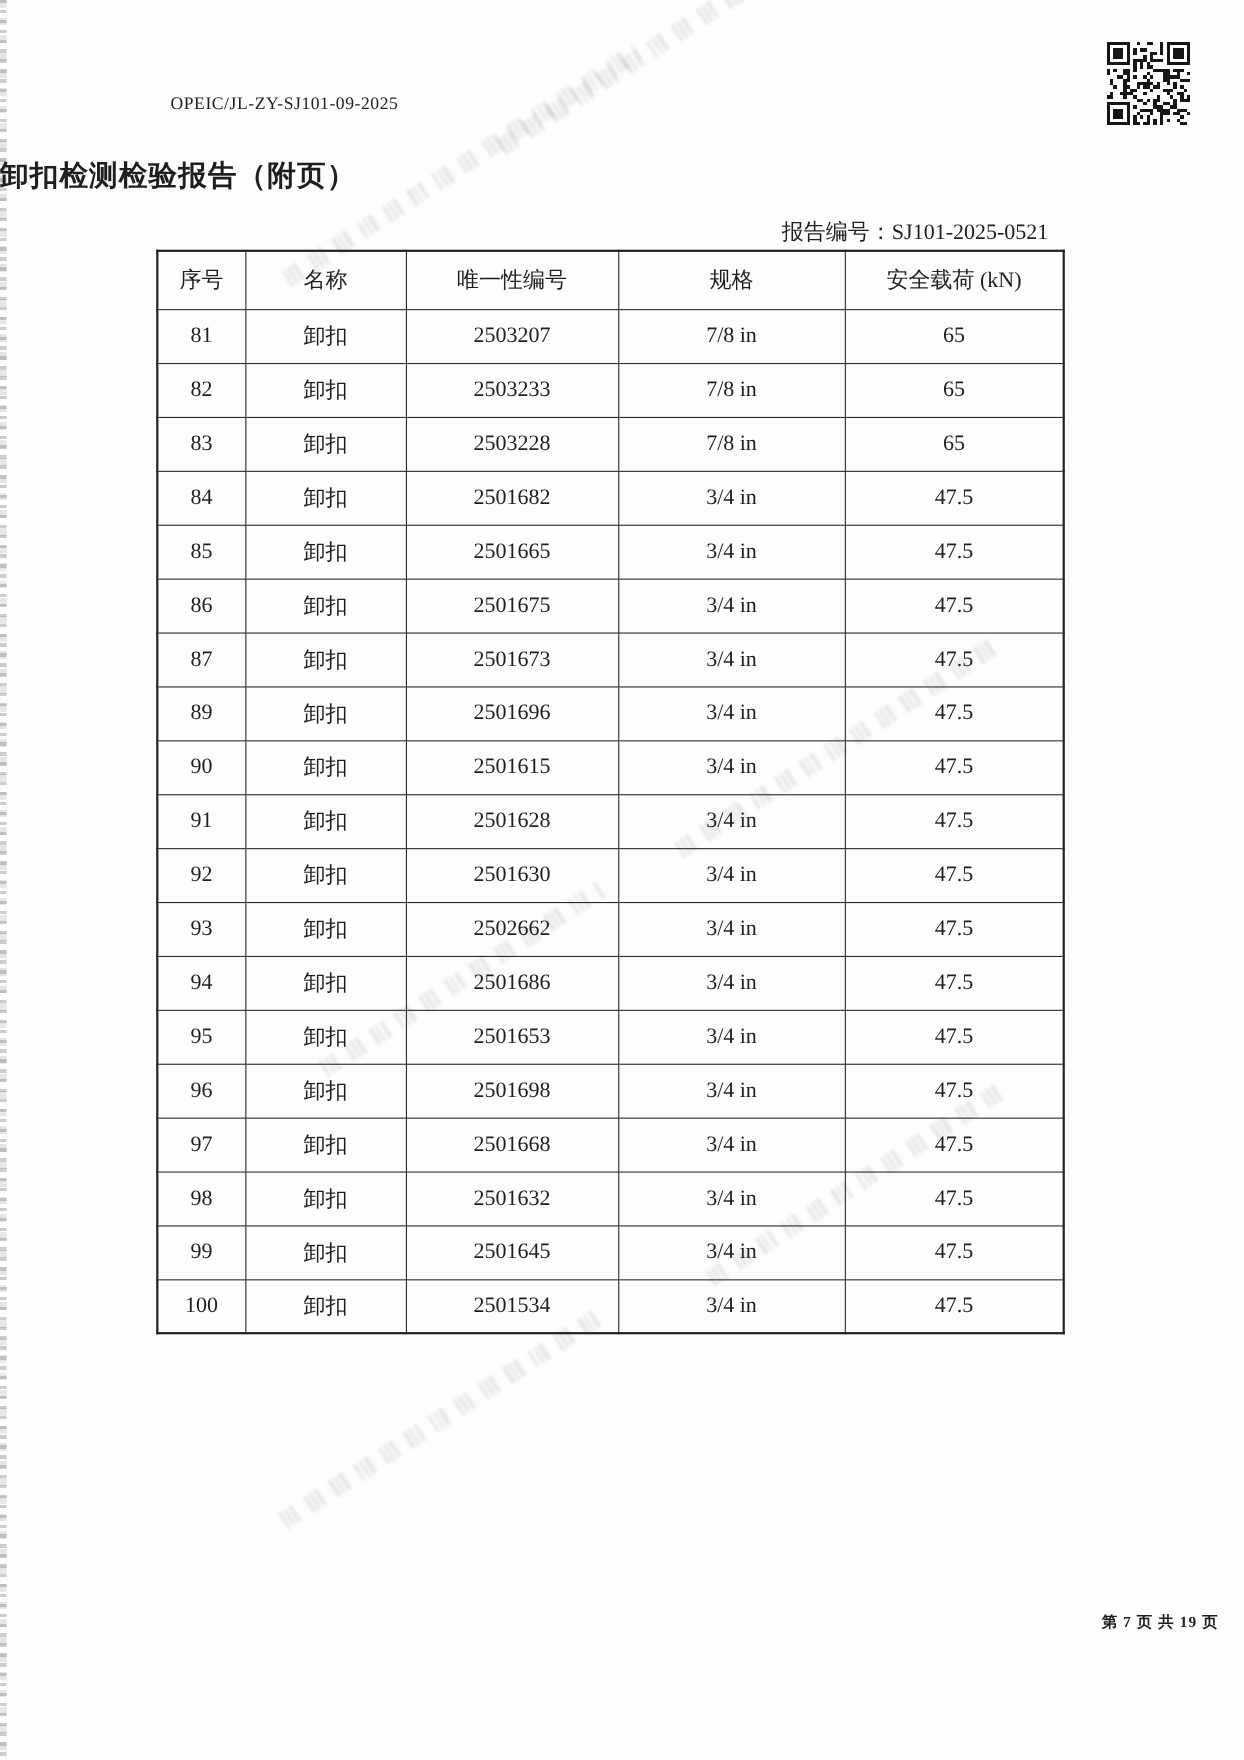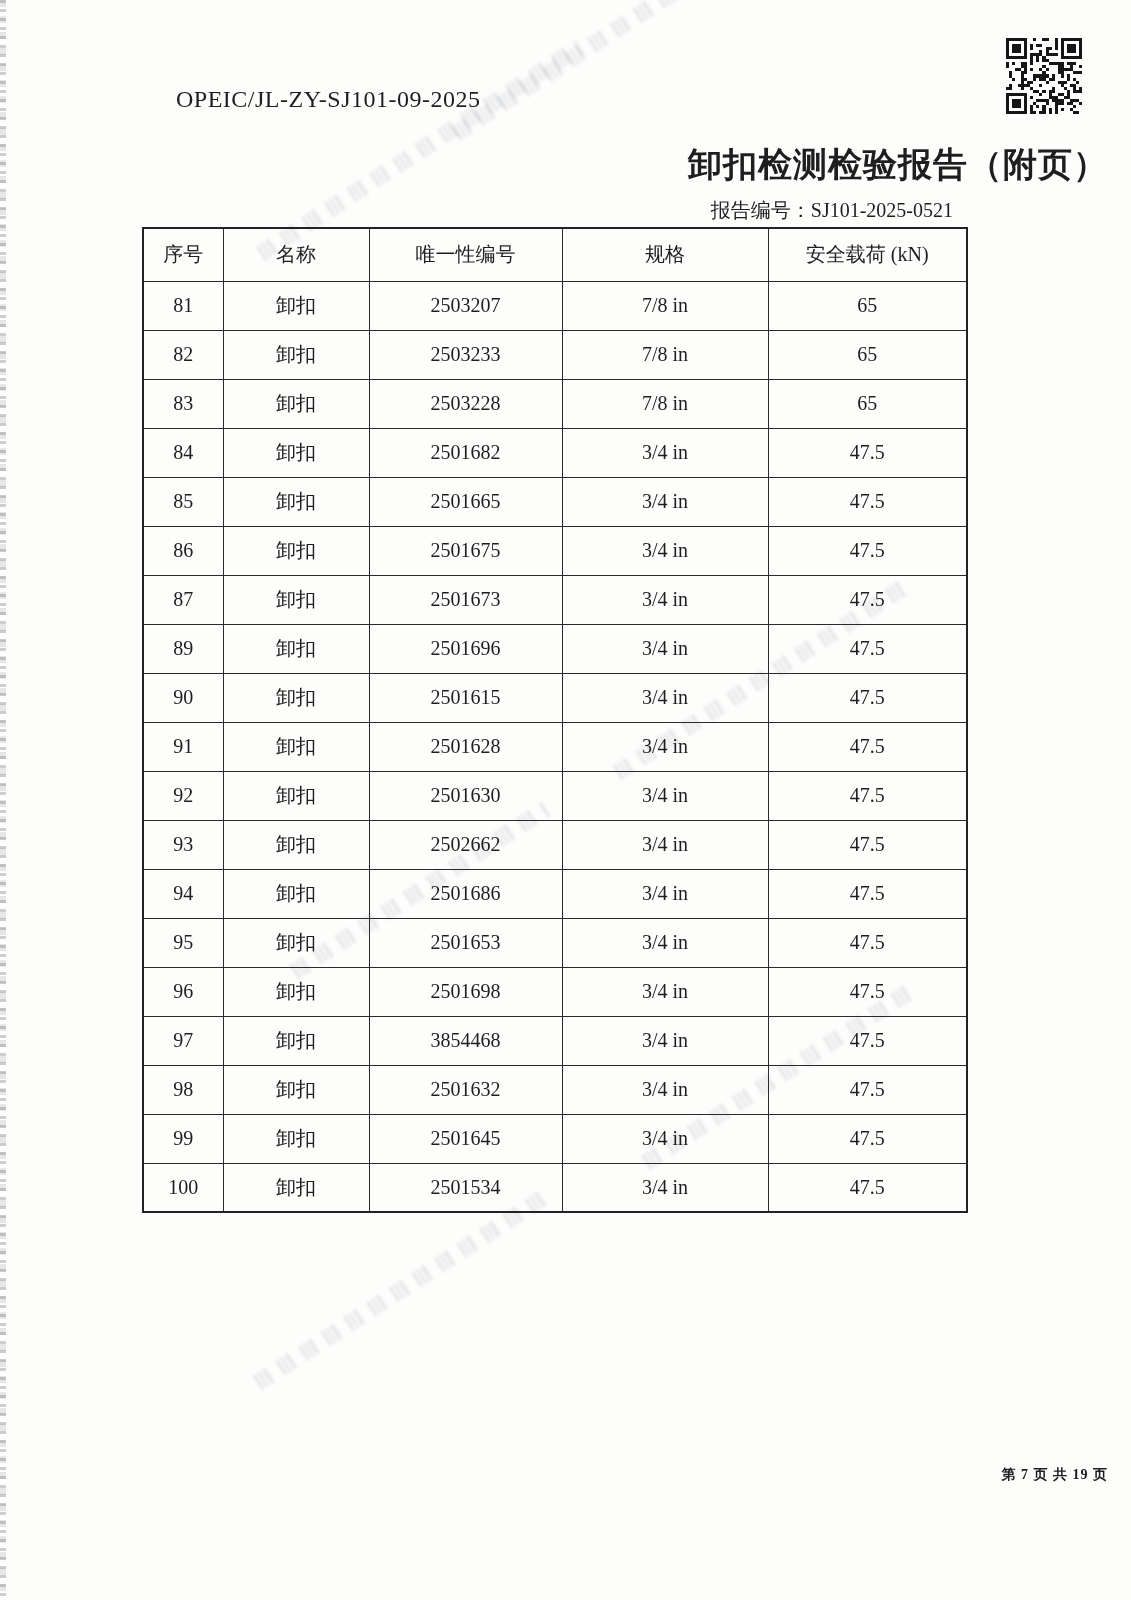--- a/index.html
+++ b/index.html
@@ -25,30 +25,30 @@
     transform:rotate(-33deg);
     transform-origin:center;
     filter:blur(1.4px);
     opacity:.38;
     background:repeating-linear-gradient(90deg,
       rgba(130,136,150,.55) 0 3px, rgba(130,136,150,0) 3px 5px,
       rgba(130,136,150,.40) 5px 9px, rgba(130,136,150,0) 9px 11px,
       rgba(130,136,150,.50) 11px 15px, rgba(130,136,150,0) 15px 27px);
   }
   .doc-code{
-    position:absolute;left:176px;top:86px;
-    font-size:24px;letter-spacing:.5px;white-space:nowrap;
+    position:absolute;left:155px;top:86px;
+    font-size:16px;letter-spacing:.5px;white-space:nowrap;
   }
   .qr{
     position:absolute;left:1004px;top:38px;width:80px;height:76px;
   }
   .qr svg{width:100%;height:100%;}
   .title{
     position:absolute;left:0;top:142px;width:1108px;
-    text-align:right;font-size:34px;font-weight:700;
+    text-align:left;font-size:26px;font-weight:700;
     letter-spacing:1px;white-space:nowrap;
   }
   .report-line{
     position:absolute;top:197px;right:178px;
     font-size:20px;white-space:nowrap;font-family:Liberation Serif, serif;
   }
   .tbl{
     position:absolute;left:142px;top:227px;width:824px;
     border-collapse:collapse;table-layout:fixed;
     font-size:20px;
@@ -396,21 +396,21 @@
         <tr>
           <td>96</td>
           <td>卸扣</td>
           <td>2501698</td>
           <td>3/4 in</td>
           <td>47.5</td>
         </tr>
         <tr>
           <td>97</td>
           <td>卸扣</td>
-          <td>3854468</td>
+          <td>2501668</td>
           <td>3/4 in</td>
           <td>47.5</td>
         </tr>
         <tr>
           <td>98</td>
           <td>卸扣</td>
           <td>2501632</td>
           <td>3/4 in</td>
           <td>47.5</td>
         </tr>

